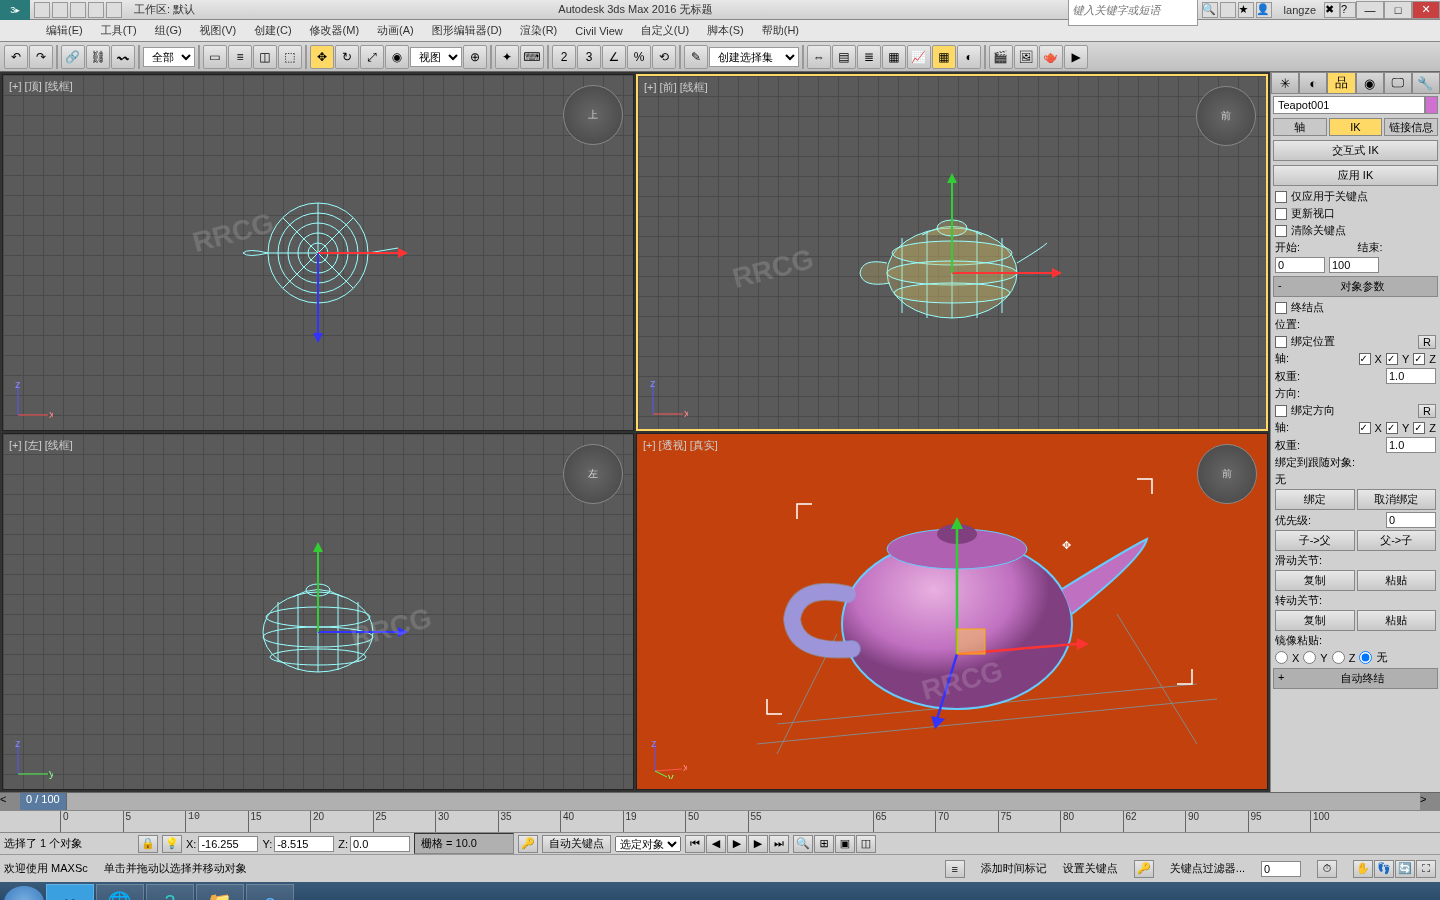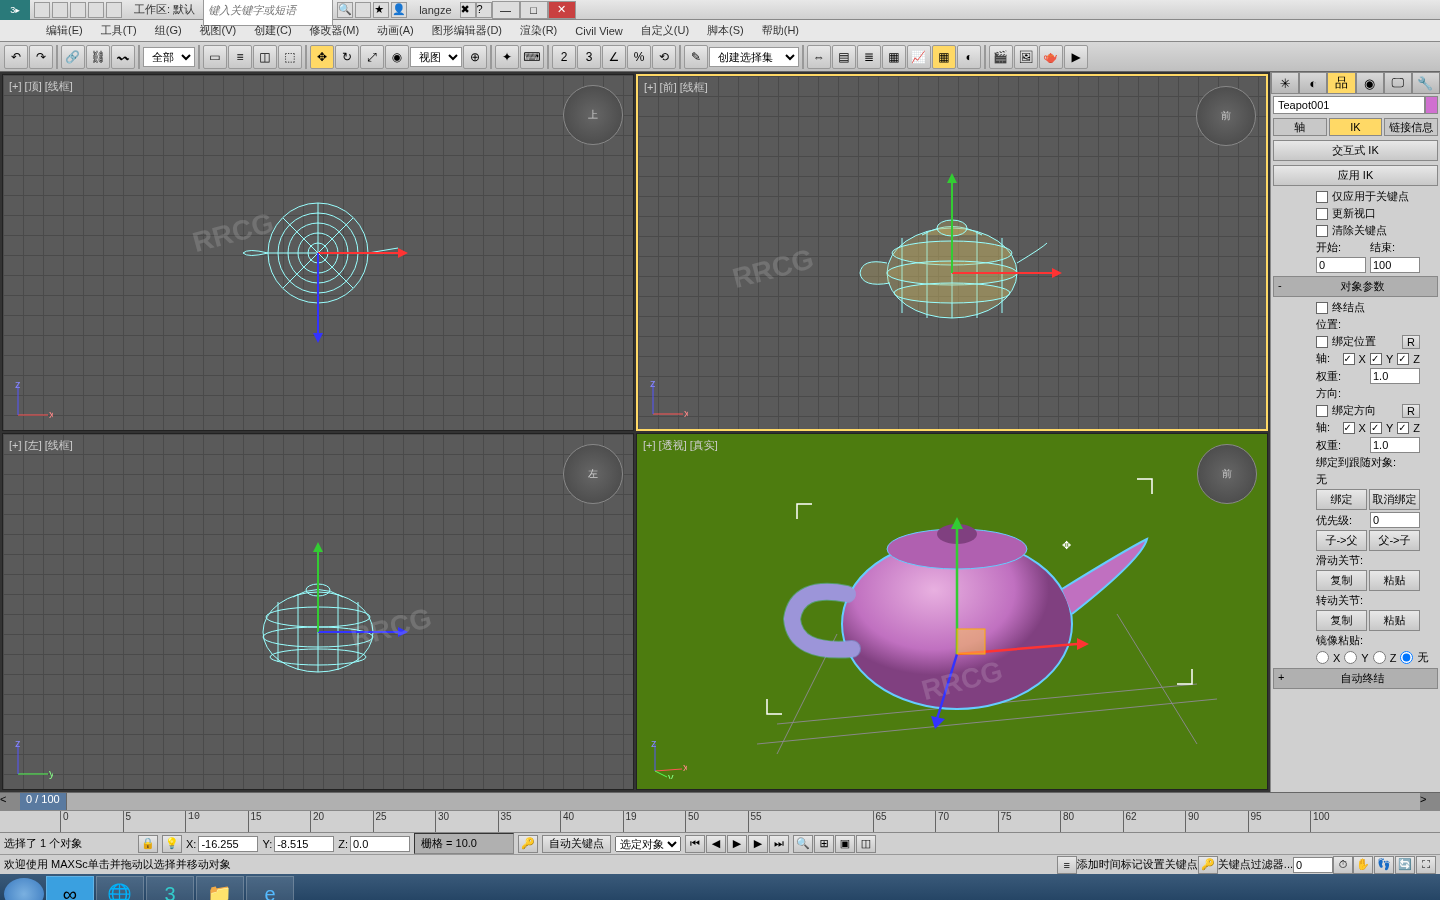--- a/index.html
+++ b/index.html
@@ -45,40 +45,40 @@
 .rightpanel { width: 170px; background: #d0d0d0; border-left: 1px solid #888; display: flex; flex-direction: column; }
 .rp-tabs { display: flex; height: 22px; background: #b0b0b0; }
 .rp-tab { flex: 1; border: 1px solid #888; background: linear-gradient(#d8d8d8, #b8b8b8); display: flex; align-items: center; justify-content: center; font-size: 13px; }
 .rp-objname { margin: 2px; display: flex; }
 .rp-objname input { flex: 1; height: 18px; background: #fff; border: 1px solid #888; padding: 0 4px; }
 .rp-objname .color { width: 18px; height: 18px; background: #d070d0; border: 1px solid #888; }
 .rp-subtabs { display: flex; margin: 2px; gap: 2px; }
 .rp-subtab { flex: 1; height: 18px; border: 1px solid #888; background: #c8c8c8; text-align: center; line-height: 16px; }
 .rp-subtab.active { background: #ffd966; }
 .rp-btn { display: block; margin: 2px; padding: 2px; background: linear-gradient(#e8e8e8, #c8c8c8); border: 1px solid #888; text-align: center; }
-.rp-row { display: flex; align-items: center; padding: 1px 20px; gap: 4px; margin-left: 25px; }
+.rp-row { display: flex; align-items: center; padding: 1px 4px; gap: 4px; }
 .rp-row label { flex: 1; }
 .rp-chk { width: 12px; height: 12px; border: 1px solid #666; background: #fff; display: inline-block; }
 .rp-chk.checked::after { content: "✓"; font-size: 10px; position: relative; top: -2px; }
 .rp-spin { width: 50px; height: 16px; background: #fff; border: 1px solid #888; padding: 0 2px; }
 .rp-header { background: #b0b0b0; padding: 2px 4px; border: 1px solid #888; margin: 2px; display: flex; }
 .rp-header .pm { width: 14px; }
 
 
 .bottom { background: #c0c0c0; }
 .timeline { height: 18px; background: #a0a0a0; display: flex; border-top: 1px solid #666; }
 .timeline .tl-cur { background: #5a7aa0; color: #fff; padding: 0 6px; border-right: 1px solid #666; }
 .timeline .tl-track { flex: 1; position: relative; background: #b0b0b0; }
 .ruler { height: 22px; background: #d0d0d0; border-top: 1px solid #888; position: relative; overflow: hidden; }
 .ruler .tick { position: absolute; top: 0; font-size: 10px; color: #333; border-left: 1px solid #666; padding-left: 2px; height: 100%; }
 .statusbar { height: 22px; background: #d0d0d0; display: flex; align-items: center; padding: 0 4px; gap: 4px; border-top: 1px solid #888; }
 .statusbar .coord { display: flex; align-items: center; gap: 2px; }
 .statusbar .coord input { width: 60px; height: 16px; background: #fff; border: 1px solid #888; padding: 0 2px; }
 .statusbar .sbtn { height: 18px; padding: 0 6px; background: linear-gradient(#e8e8e8, #c8c8c8); border: 1px solid #888; }
-.statusbar2 { height: 20px; background: #d0d0d0; display: flex; align-items: center; padding: 0 4px; gap: 0; border-top: 1px solid #999; }
+.statusbar2 { height: 28px; background: #d0d0d0; display: flex; align-items: center; padding: 0 4px; gap: 16px; border-top: 1px solid #999; }
 .navbtns { display: flex; gap: 1px; }
 .navbtn { width: 20px; height: 18px; background: linear-gradient(#e8e8e8, #c8c8c8); border: 1px solid #888; display: flex; align-items: center; justify-content: center; }
 
 
 .taskbar { height: 40px; background: linear-gradient(#3a5a7a, #1a3a5a); display: flex; align-items: center; padding: 0 4px; gap: 2px; }
 .taskbar .start { width: 40px; height: 32px; background: radial-gradient(circle, #7ab0e0, #3a7ac0); border-radius: 50%; }
 .taskbar .tbicon { width: 48px; height: 36px; background: rgba(255,255,255,0.1); border: 1px solid rgba(255,255,255,0.2); display: flex; align-items: center; justify-content: center; font-size: 20px; }
 
 .watermark { position: absolute; color: rgba(255,255,255,0.15); font-size: 28px; font-weight: bold; pointer-events: none; transform: rotate(-15deg); }
 </style>
@@ -88,20 +88,21 @@
 <div class="titlebar">
   <div class="logo">3▸</div>
   <div class="tb-icons">
     <div class="tb-icon"></div>
     <div class="tb-icon"></div>
     <div class="tb-icon"></div>
     <div class="tb-icon"></div>
     <div class="tb-icon"></div>
   </div>
   <div class="workspace">工作区: 默认</div>
+  <div class="title">Autodesk 3ds Max 2016    无标题</div>
   <input class="search" placeholder="键入关键字或短语" style="">
   <div class="tb-icons">
     <div class="tb-icon">🔍</div>
     <div class="tb-icon"></div>
     <div class="tb-icon">★</div>
     <div class="tb-icon">👤</div>
   </div>
   <div class="user">langze</div>
   <div class="tb-icon">✖</div>
   <div class="tb-icon">?</div>
@@ -267,21 +268,21 @@
       </svg>
       <svg class="axis">
           <line x1="5" y1="35" x2="35" y2="35" stroke="#5f5"></line>
           <line x1="5" y1="35" x2="5" y2="5" stroke="#55f"></line>
           <text x="36" y="38" fill="#8f8" font-size="9">y</text>
           <text x="2" y="8" fill="#88f" font-size="9">z</text>
         </svg>
       <div class="watermark" style="top:50%;left:55%">RRCG</div>
     </div>
 
-    <div class="viewport" style="background:#4d7c0f;background-image:none">
+    <div class="viewport" style="background:#c2410c;background-image:none">
       <div class="vp-label">[+] [透视] [真实]</div>
       <div class="vp-cube">前</div>
       <svg width="100%" height="100%" style="position:absolute;top:0;left:0">
 
         <g stroke="#888" stroke-width="1">
           <line x1="140" y1="290" x2="560" y2="250"></line>
             <line x1="120" y1="310" x2="580" y2="265"></line>
           <line x1="200" y1="200" x2="140" y2="320"></line>
             <line x1="480" y1="180" x2="560" y2="310"></line>
         </g>

